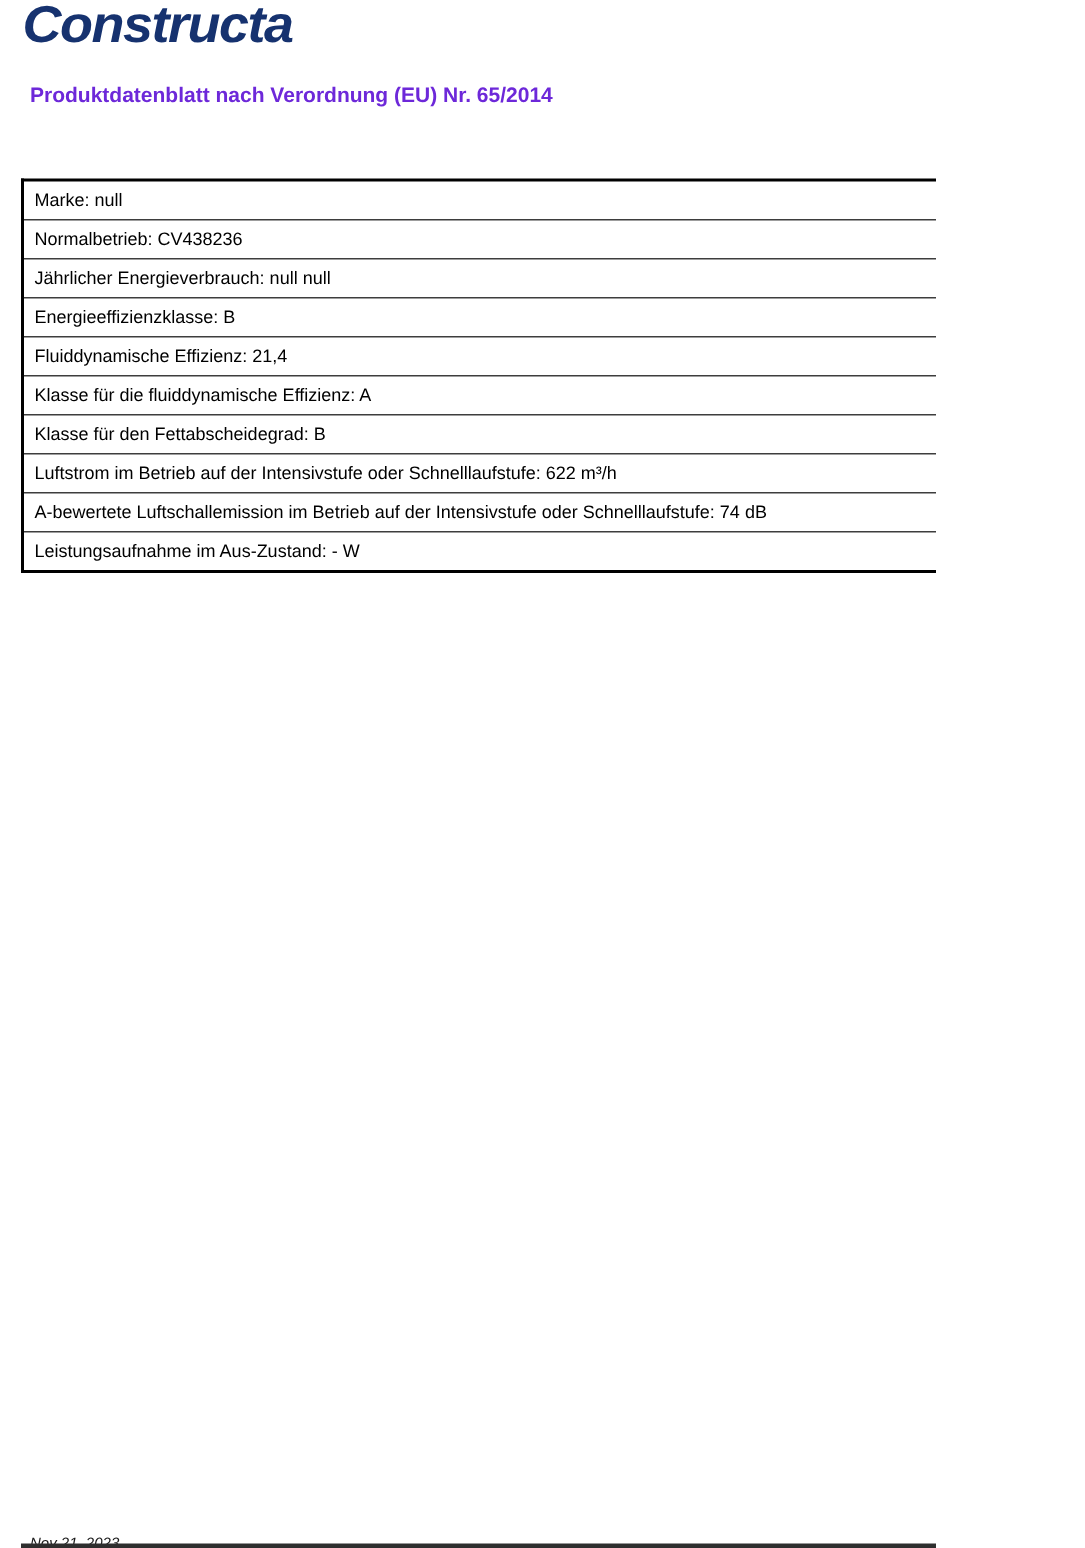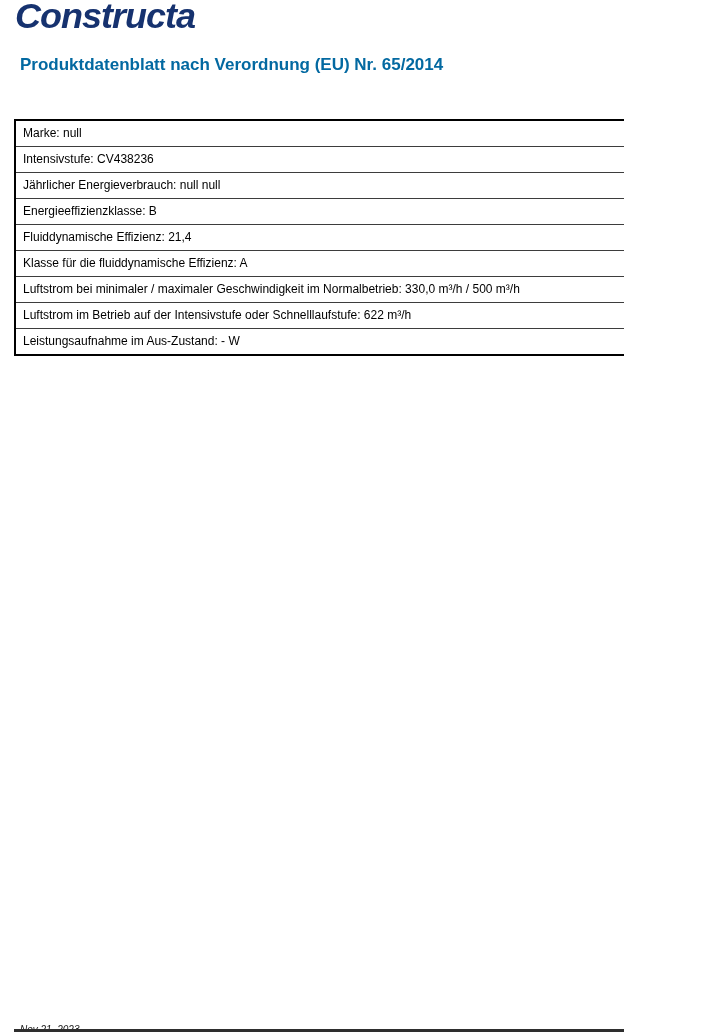--- a/index.html
+++ b/index.html
@@ -21,23 +21,23 @@
     font-style: italic;
     letter-spacing: -1px;
     color: #16326f;
     transform: scaleY(0.96);
     transform-origin: top left;
   }
   .doc-title {
     position: absolute;
     left: 20px;
     top: 55px;
-    font-size: 17px;
+    font-size: 14px;
     font-weight: bold;
-    color: #0369a1;
+    color: #6d28d9;
   }
   table.spec-table {
     position: absolute;
     left: 14px;
     top: 119px;
     width: 706px;
     border-collapse: collapse;
     table-layout: fixed;
   }
   table.spec-table, table.spec-table td {
@@ -81,39 +81,42 @@
   <div class="logo">Constructa</div>
 
   <h1 class="doc-title">Produktdatenblatt nach Verordnung (EU) Nr. 65/2014</h1>
 
   <table class="spec-table">
     <tbody>
       <tr>
           <td>Marke: null</td>
         </tr>
       <tr>
-          <td>Intensivstufe: CV438236</td>
+          <td>Normalbetrieb: CV438236</td>
         </tr>
       <tr>
           <td>Jährlicher Energieverbrauch: null null</td>
         </tr>
       <tr>
           <td>Energieeffizienzklasse: B</td>
         </tr>
       <tr>
           <td>Fluiddynamische Effizienz: 21,4</td>
         </tr>
       <tr>
           <td>Klasse für die fluiddynamische Effizienz: A</td>
         </tr>
       <tr>
-          <td>Luftstrom bei minimaler / maximaler Geschwindigkeit im Normalbetrieb: 330,0 m³/h / 500 m³/h</td>
+          <td>Klasse für den Fettabscheidegrad: B</td>
         </tr>
       <tr>
           <td>Luftstrom im Betrieb auf der Intensivstufe oder Schnelllaufstufe: 622 m³/h</td>
+        </tr>
+      <tr>
+          <td>A-bewertete Luftschallemission im Betrieb auf der Intensivstufe oder Schnelllaufstufe: 74 dB</td>
         </tr>
       <tr>
           <td>Leistungsaufnahme im Aus-Zustand: - W</td>
         </tr>
     </tbody>
   </table>
 
   <div class="doc-date">Nov 21, 2023</div>
 
   <div class="bottom-bar"></div>

